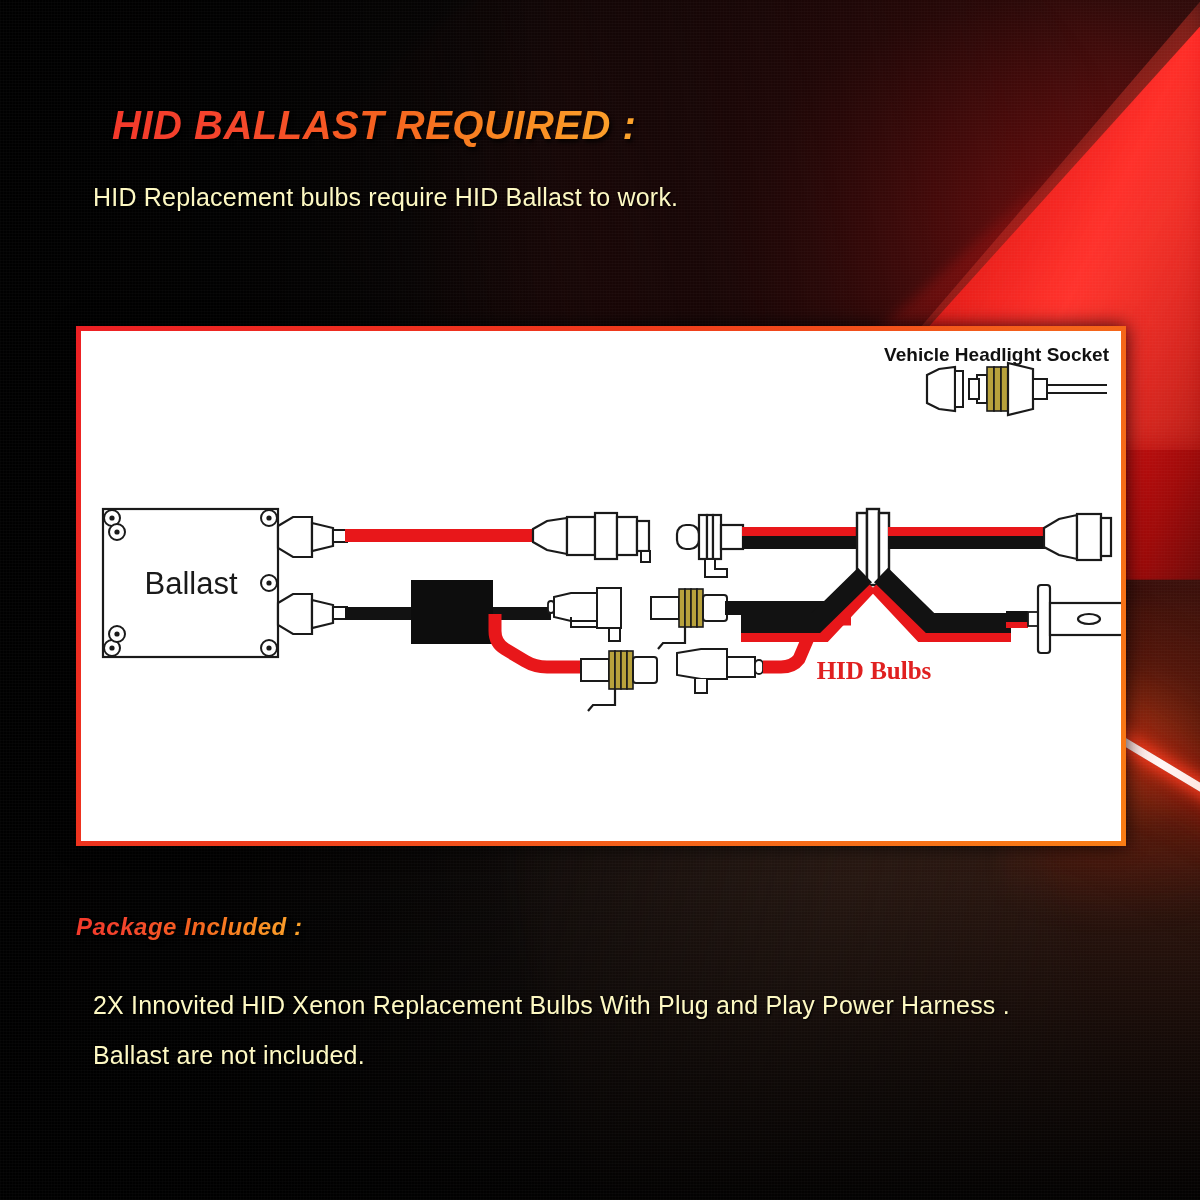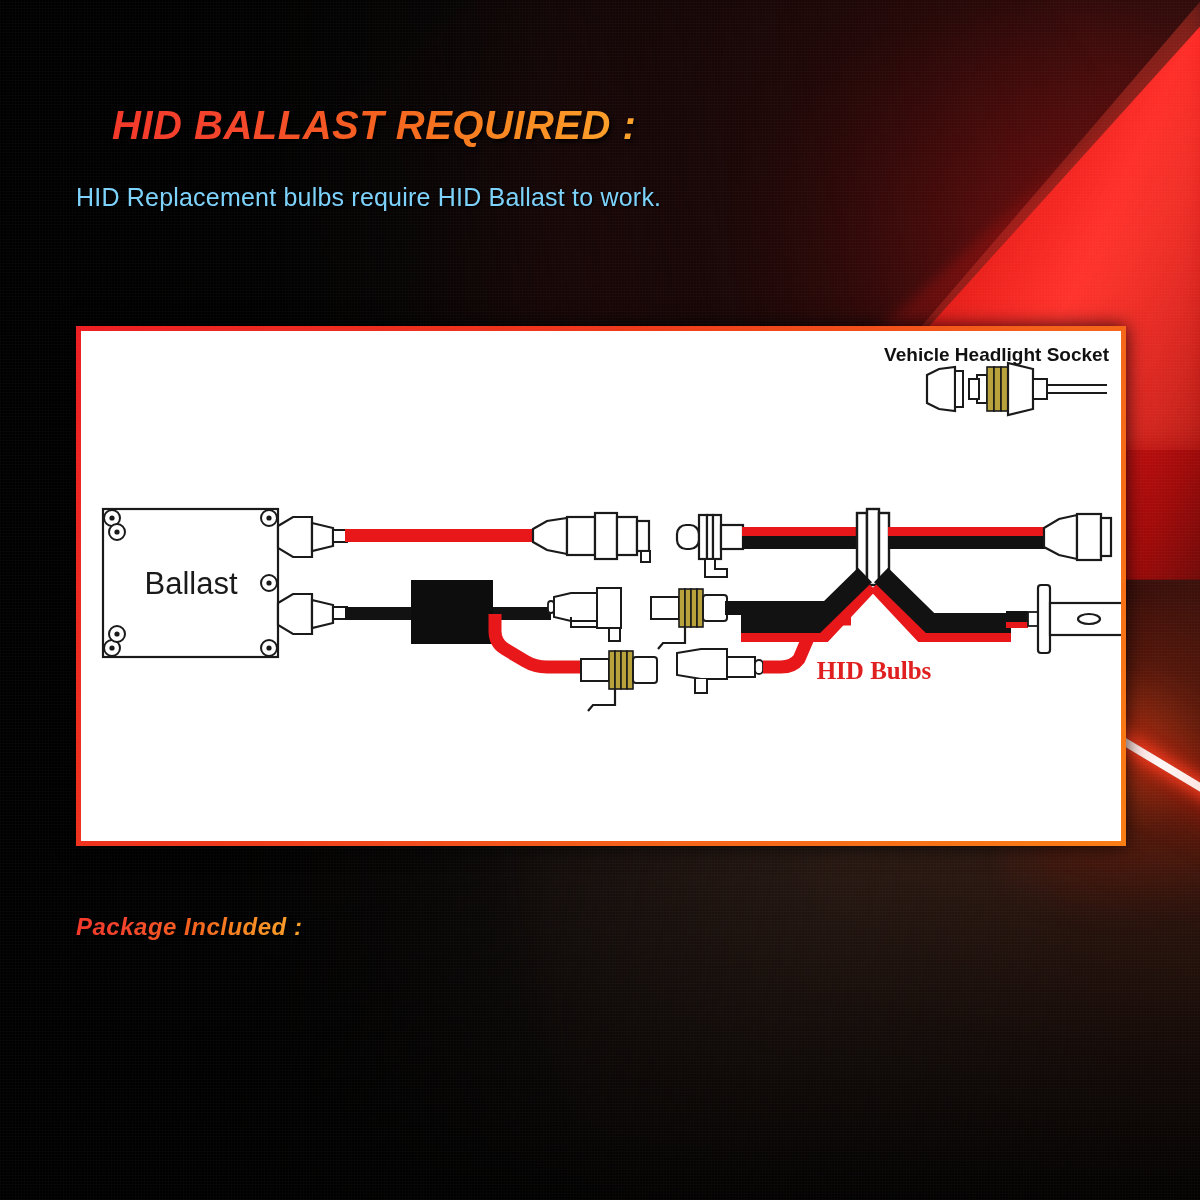--- a/index.html
+++ b/index.html
@@ -114,25 +114,26 @@
     background-clip:text;
     color:transparent;
     -webkit-text-fill-color:transparent;
     filter:drop-shadow(2px 3px 2px rgba(0,0,0,.85));
   }
   #heading-ballast{ left:76px; top:103px; font-size:40px;margin-left:36px; }
   #heading-package{ left:76px; top:913px; font-size:24px; }
 
   .body-line{
     position:absolute;
-    color:#7dd3fc;
+    color:#fef9c3;
     font-size:25px;
     letter-spacing:.2px;
     white-space:nowrap;
     text-shadow:1px 1px 2px rgba(0,0,0,.9);
+    margin-left:17px;
   }
   #ballast-line-1{ left:76px; top:183px; }
   #ballast-line-2{ left:76px; top:233px; }
   #pkg-line-1{ left:76px; top:991px; }
   #pkg-line-2{ left:76px; top:1041px; }
 
   
   #diagram-panel{
     position:absolute;
     left:76px; top:326px;
@@ -342,15 +343,17 @@
           <path d="M846 44 L858 38 L874 36 L874 80 L858 78 L846 72 Z" fill="#fff" stroke="#1a1a1a" stroke-width="2.2"></path>
           <rect x="874" y="40" width="8" height="36" fill="#fff" stroke="#1a1a1a" stroke-width="2"></rect>
         </g>
 
       </svg>
     </div>
   </div>
 
   <h1 class="heading" id="heading-package">Package Included :</h1>
 
-
+  <p class="body-line" id="pkg-line-1">2X Innovited HID Xenon Replacement Bulbs With Plug and Play Power Harness .</p>
+
+  <p class="body-line" id="pkg-line-2">Ballast are not included.</p>
 
 </div>
 
 </body></html>

